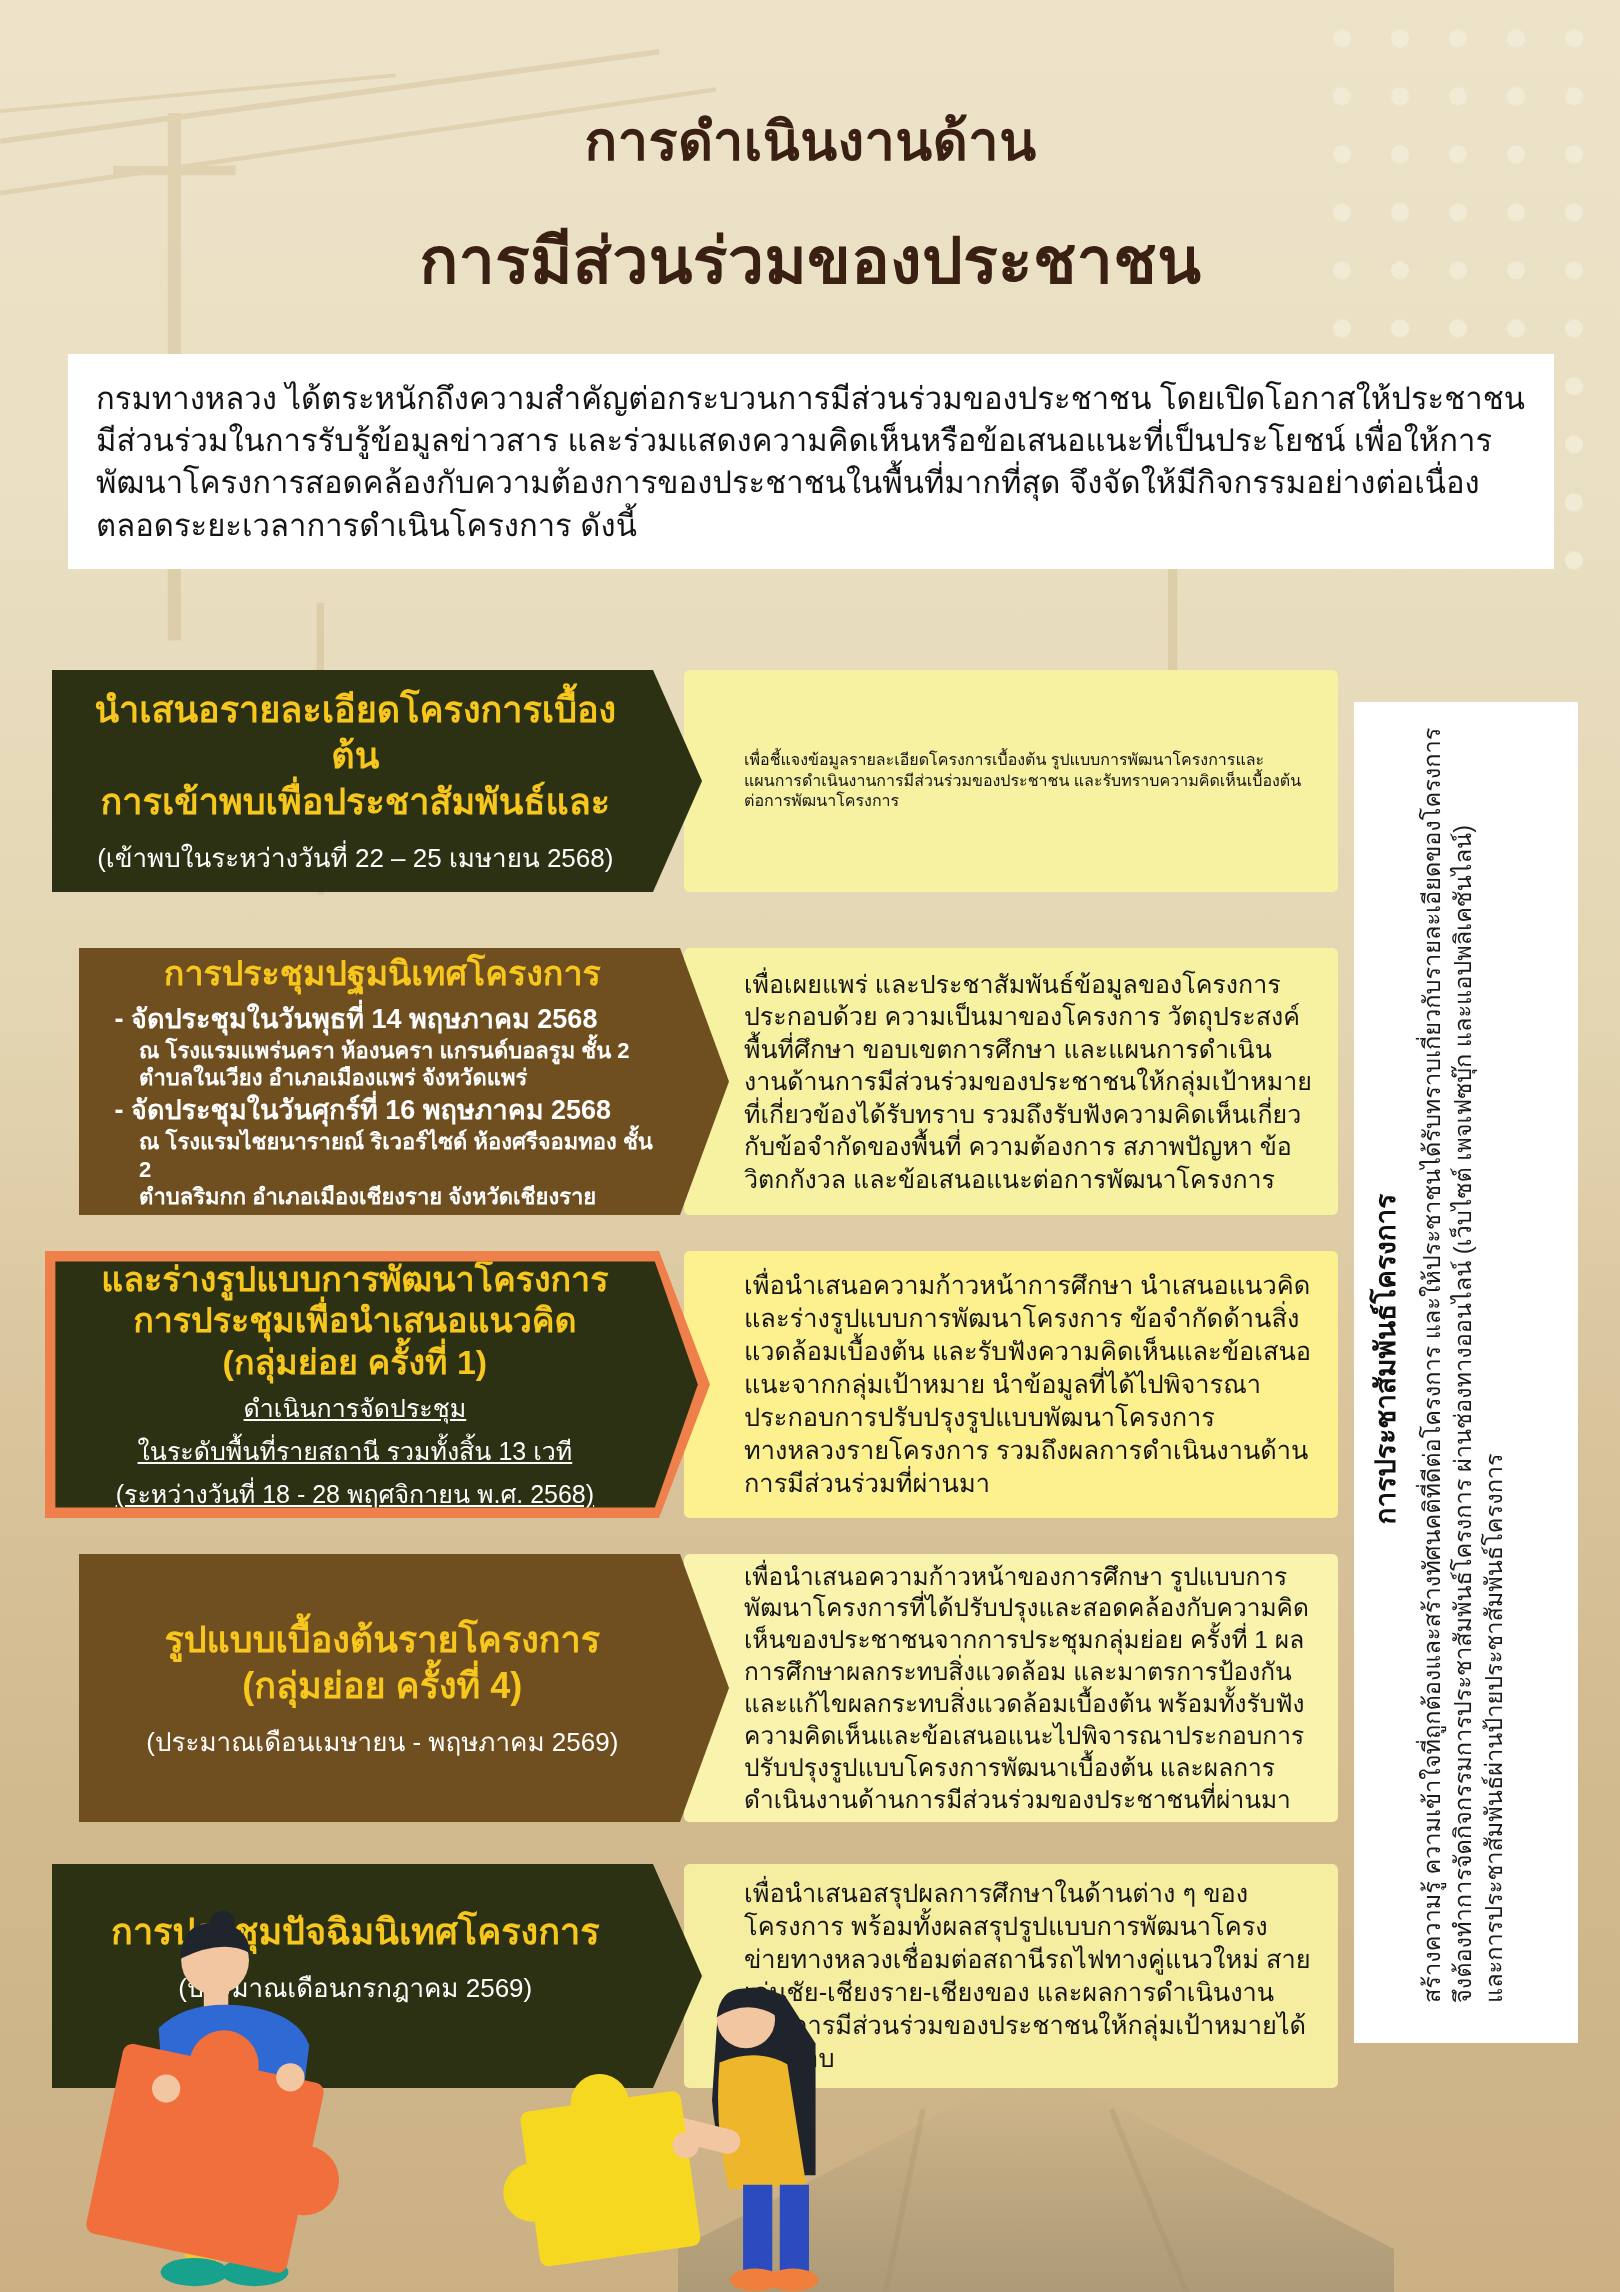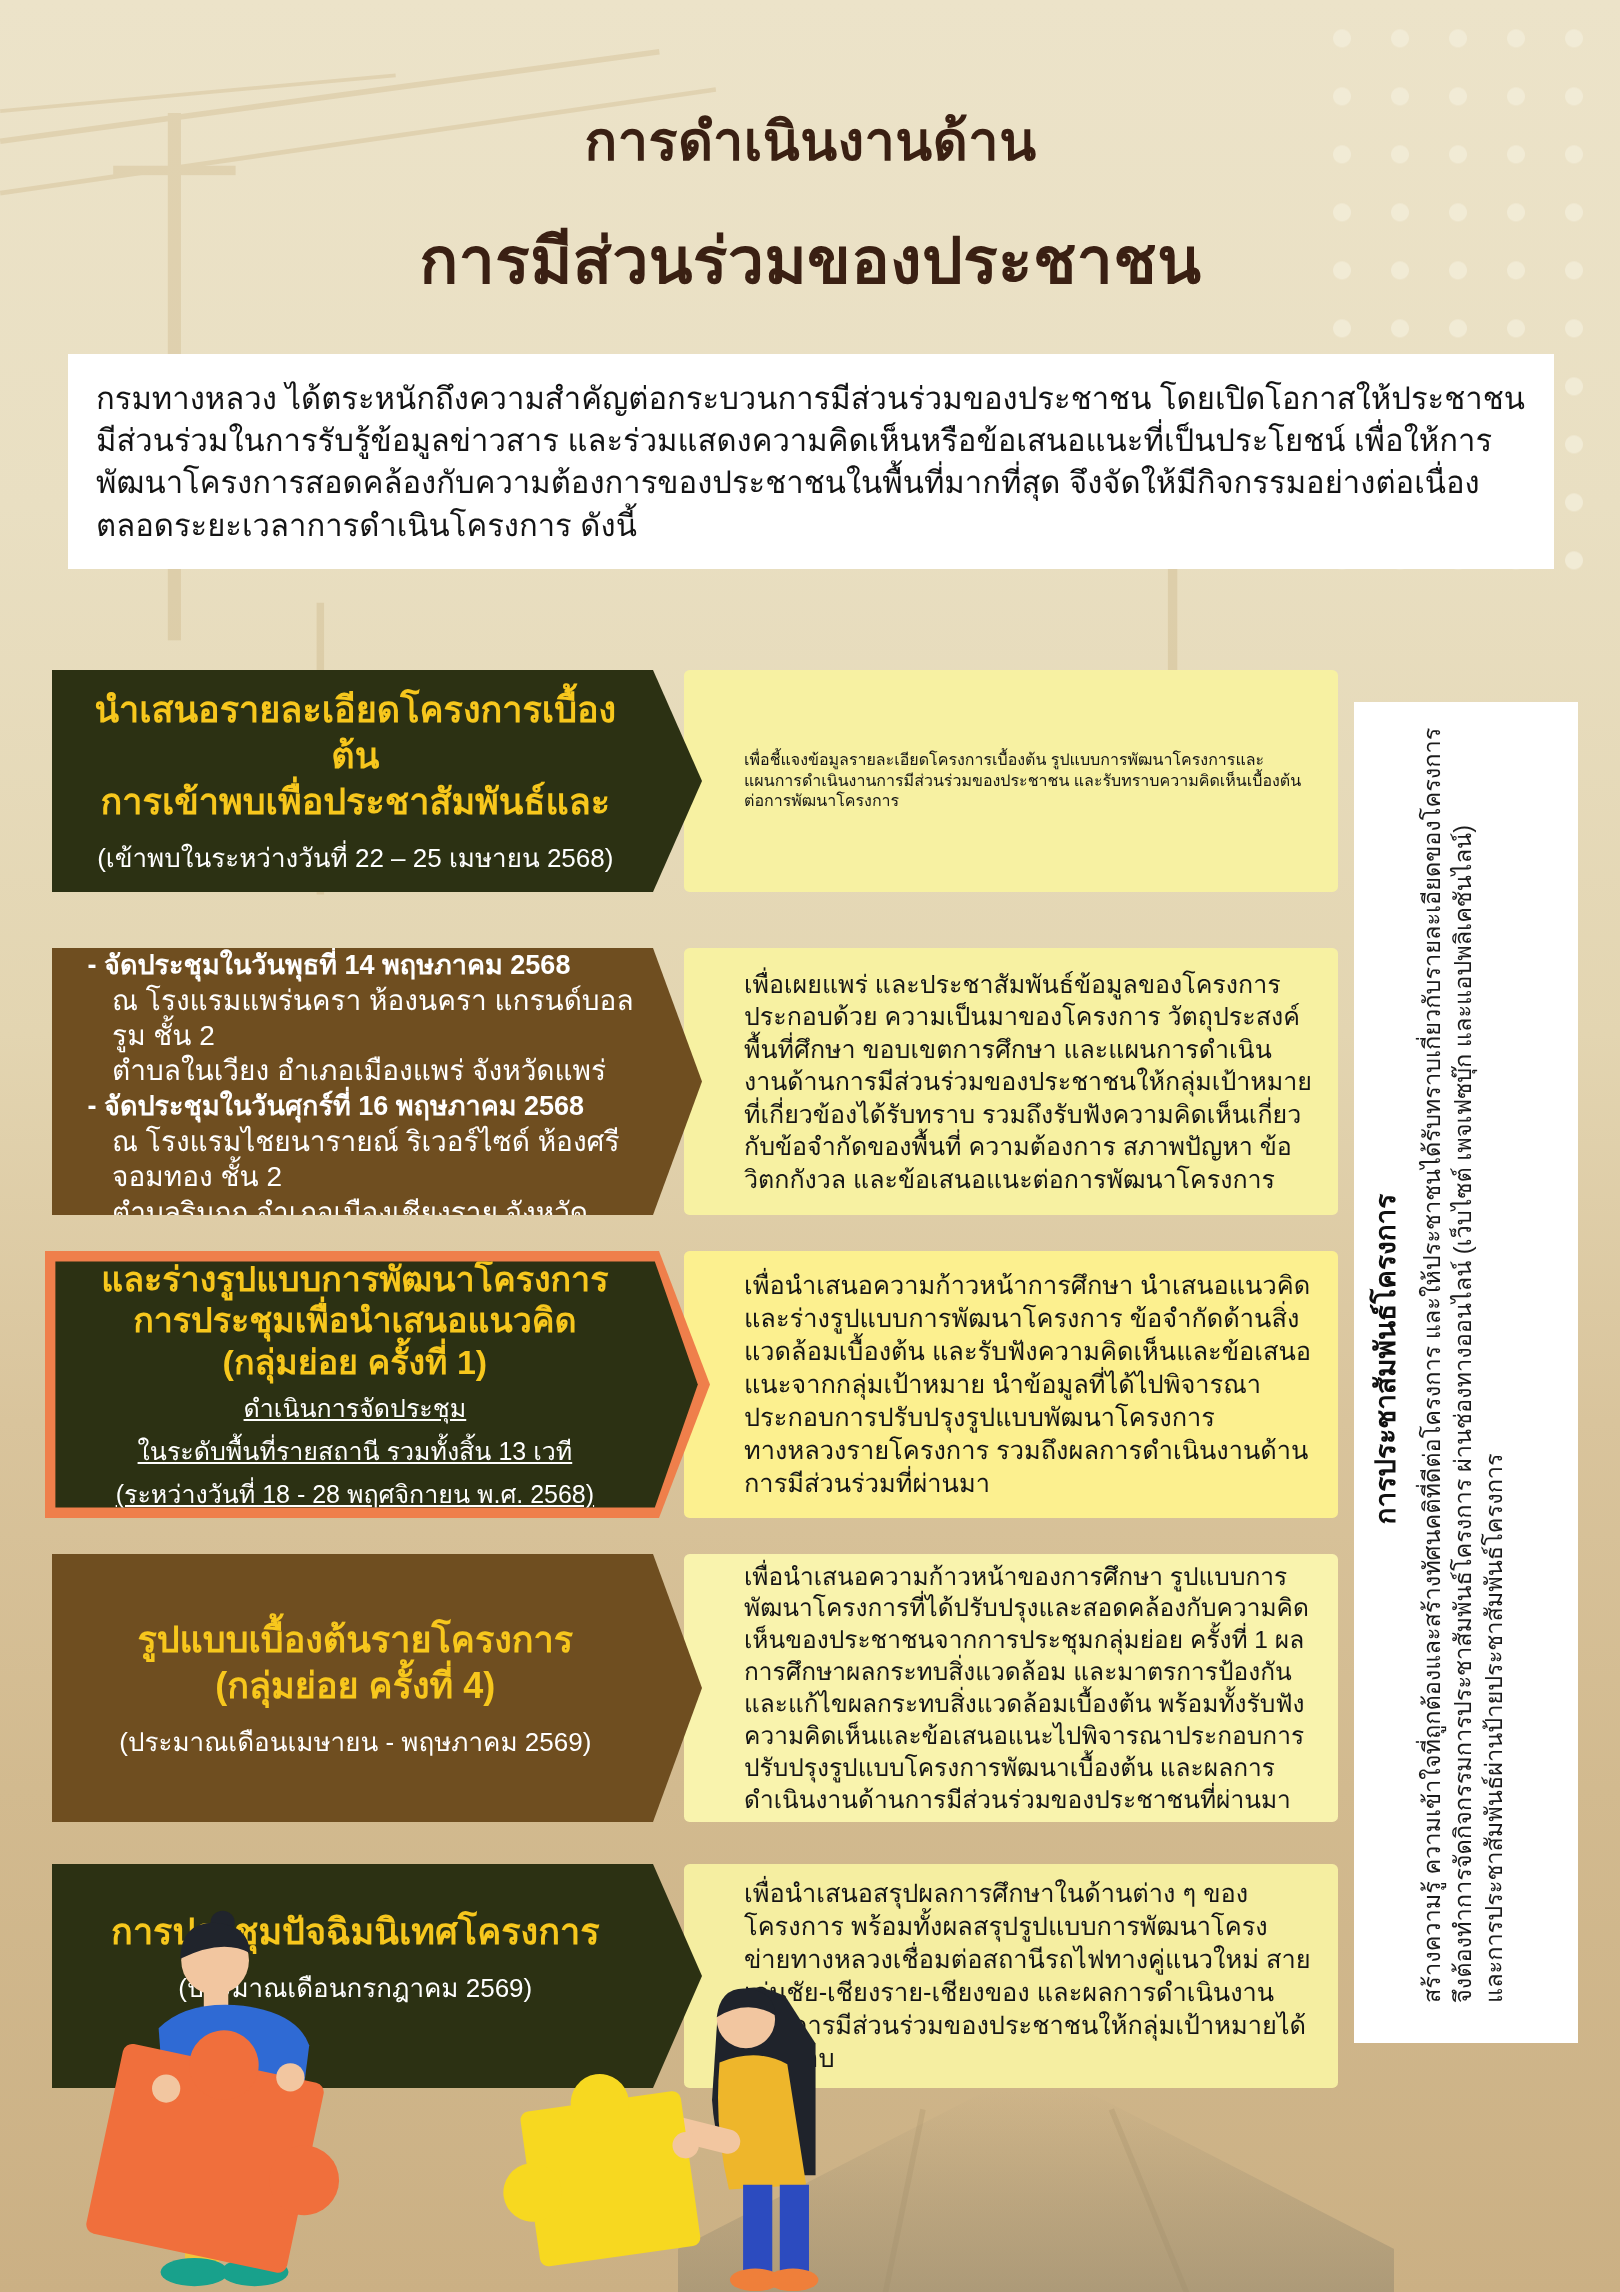--- a/index.html
+++ b/index.html
@@ -59,37 +59,37 @@
   .r1 .panel p{font-size:16px;}
   .r2 .panel p{font-size:25px;}
   .r4 .panel p{font-size:24.5px;}
   .arrow{
     position:absolute; left:52px; top:0; width:650px; height:100%;
     clip-path:polygon(0 0, calc(100% - 49px) 0, 100% 50%, calc(100% - 49px) 100%, 0 100%);
     background:var(--olive,#2c3113);
     display:flex; flex-direction:column; justify-content:center; align-items:center;
     text-align:center; padding:11.3px 66px 11.3px 22.6px;
   }
-  .arrow.brown{background:var(--brown,#6f4e20);}
+  .arrow.brown{background:var(--brown,#6f4e20);margin-left:27px;}
   .outline{
     position:absolute; left:45px; top:0; width:665px; height:100%;
     clip-path:polygon(0 0, calc(100% - 51px) 0, 100% 50%, calc(100% - 51px) 100%, 0 100%);
     background:var(--orange,#ef7f4b); padding:10.4px 12.2px 10.4px 10.4px;
   }
   .outline .arrow{position:relative; left:0; width:100%;
     clip-path:polygon(0 0, calc(100% - 43px) 0, 100% 50%, calc(100% - 43px) 100%, 0 100%);}
   .a-title{font-size:36px; font-weight:700; color:var(--gold,#f7c71d); line-height:1.28;}
   .r2 .a-title{font-size:34px;}
   .r3 .a-title{font-size:34px; line-height:1.22;}
   .a-sub{font-size:26px; color:var(--white,#fff); margin-top:17px; line-height:1.25;}
   .r3 .a-sub{margin-top:9.4px; font-size:25px;text-decoration:underline;}
   .r3 .a-sub ~ .a-sub{margin-top:12px;}
   .meeting{width:100%; text-align:left; padding-left:13px; margin-top:5.6px;}
   .m-b{font-size:27px; font-weight:700; color:var(--white,#fff); line-height:1.25; margin-top:1.9px;}
-  .m-r{font-size:28px; color:var(--white,#fff); line-height:1.26; padding-left:24.5px;}
+  .m-r{font-size:22px; color:var(--white,#fff); line-height:1.26; padding-left:24.5px;font-weight:bold;}
   .r5 .arrow{justify-content:flex-start; padding-top:45px;}
   
   .sidebar{position:absolute; left:1354px; top:702px; width:224px; height:1341px; background:var(--white,#fff);}
   .sidebar .rot{
     position:absolute; top:0; left:0; width:1341px; height:224px;
     transform-origin:top left; transform:rotate(-90deg) translateX(-100%);
     padding:11.3px 13px 5.6px 40px;
   }
   .sb-head{text-align:center; font-size:28px; font-weight:700; color:#101010; line-height:1.5;}
   .sb-line{font-size:23.5px; color:#1c1c1c; line-height:1.32; text-align:left;}

